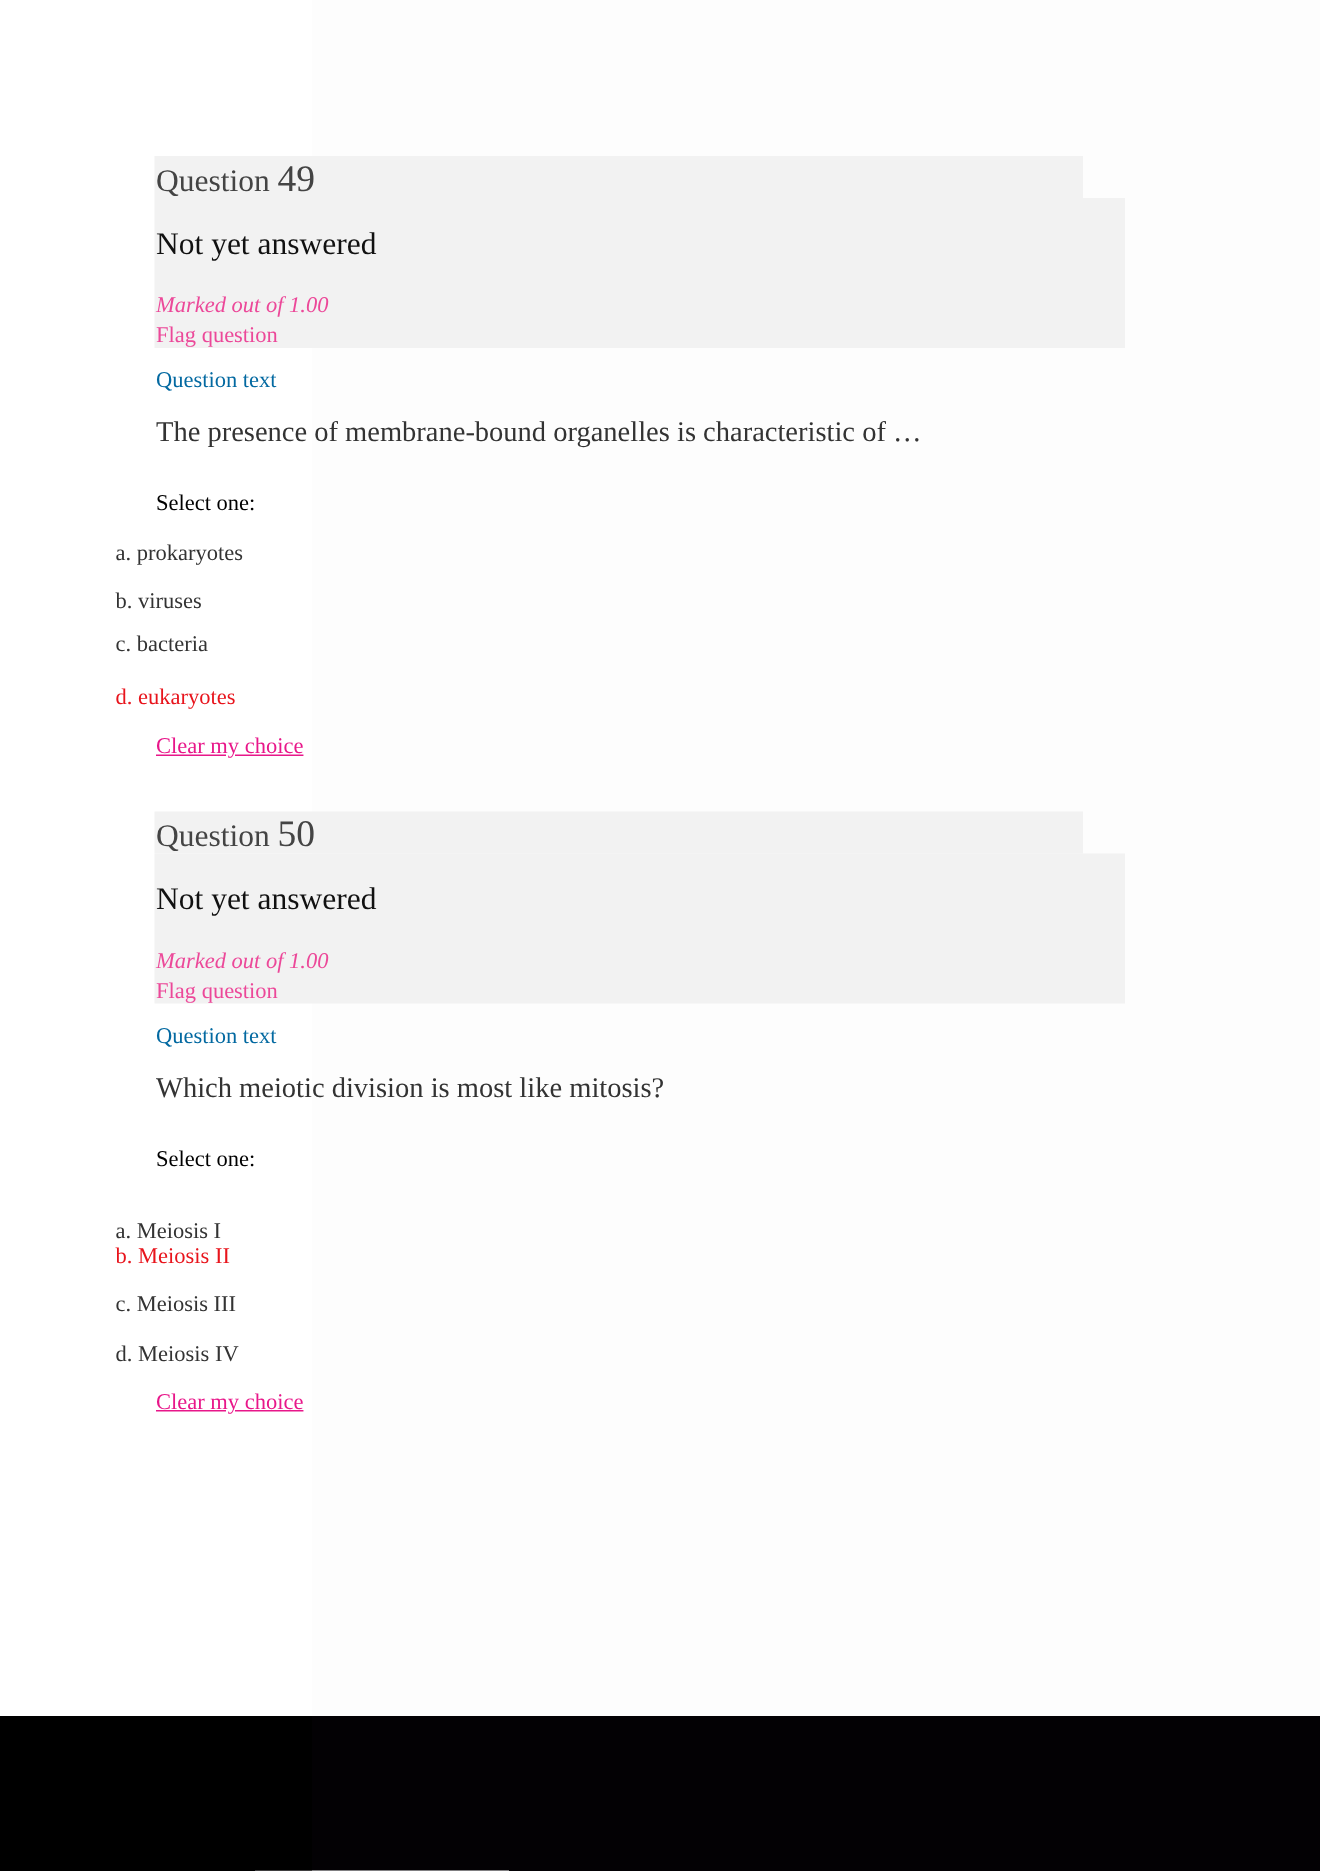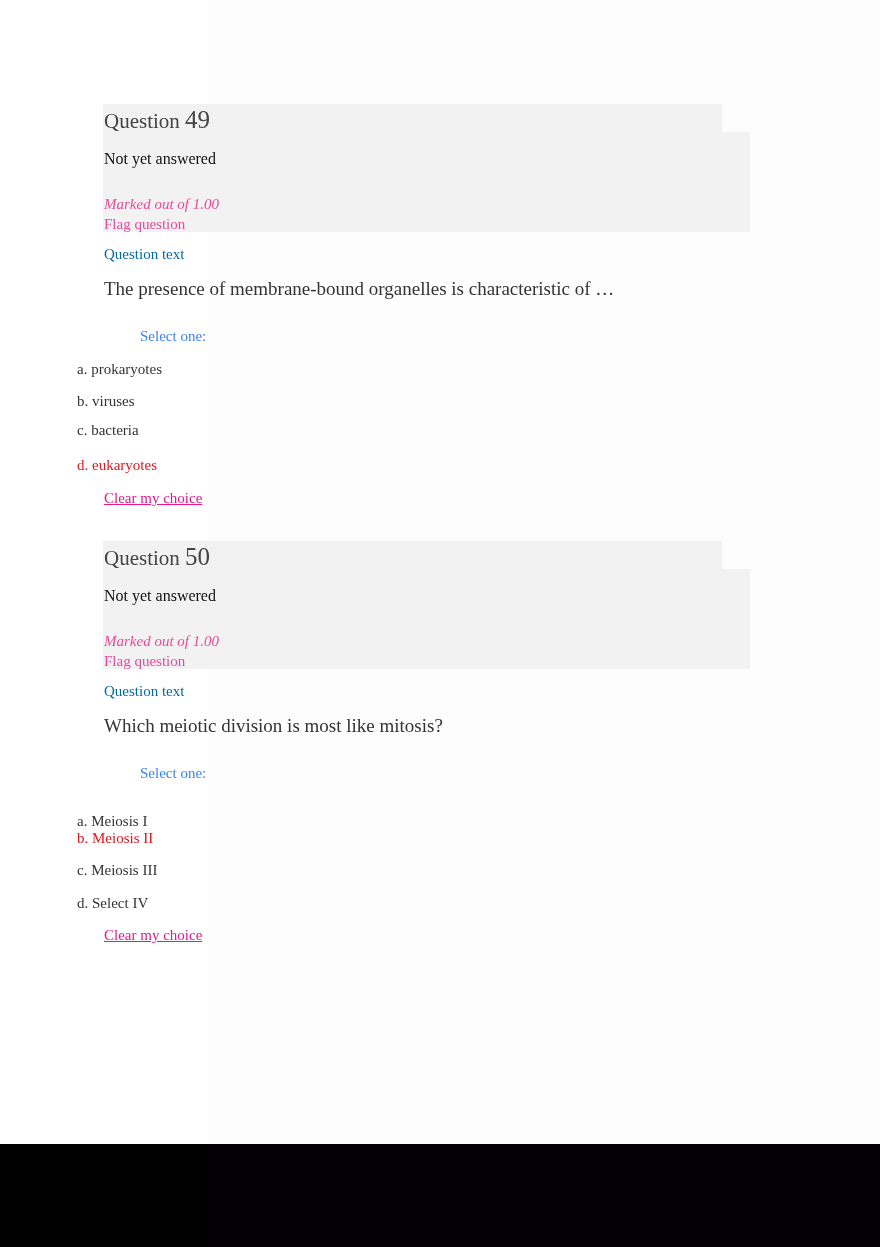--- a/index.html
+++ b/index.html
@@ -23,26 +23,26 @@
       position: absolute; left: 103px; top: 0; width: 619px; height: 28px;
       background: #f2f2f2;
     }
     .info-bottom {
       position: absolute; left: 103px; top: 28px; width: 647px; height: 100px;
       background: #f2f2f2;
     }
     .abs { position: absolute; white-space: nowrap; }
     .qno { left: 104px; top: 2px; font-size: 21px; color: #444; }
     .qno .num { font-size: 25px; }
-    .state { left: 104px; top: 46px; font-size: 16px; color: #111; }
+    .state { left: 104px; top: 46px; font-size: 21px; color: #111; }
     .grade { left: 104px; top: 92px; font-size: 15px; color: #ec4899; font-style: italic; }
     .flag { left: 104px; top: 112px; font-size: 15px; color: #ec4899; cursor: pointer; }
     .qtext-label { left: 104px; top: 142px; font-size: 15px; color: #0369a1; }
     .qtext { left: 104px; top: 174px; font-size: 19px; color: #333; }
-    .select-one { left: 104px; top: 224px; font-size: 15px; color: #3b82f6; margin-left: 36px; }
+    .select-one { left: 104px; top: 224px; font-size: 15px; color: #000000; }
     .option { left: 77px; font-size: 15px; color: #333; cursor: pointer; }
     .option.selected { color: #e8141c; }
     .clear { left: 104px; font-size: 15px; color: #e8178a; text-decoration: underline; cursor: pointer; }
   </style>
 </head>
 <body>
 
 <div class="page-tint"></div>
 
 <div class="question" style="top:104px;">
@@ -74,19 +74,19 @@
   </div>
   <div class="abs state">Not yet answered</div>
   <div class="abs grade">Marked out of 1.00</div>
   <div class="abs flag">Flag question</div>
   <div class="abs qtext-label">Question text</div>
   <div class="abs qtext">Which meiotic division is most like mitosis?</div>
   <div class="abs select-one">Select one:</div>
   <div class="abs option" style="top:272px;">a. Meiosis I</div>
   <div class="abs option selected" style="top:289px;text-align:right;">b. Meiosis II</div>
   <div class="abs option" style="top:321px;">c. Meiosis III</div>
-  <div class="abs option" style="top:354px;">d. Select IV</div>
+  <div class="abs option" style="top:354px;">d. Meiosis IV</div>
   <div class="abs clear" style="top:386px;">Clear my choice</div>
 </div>
 
 <div class="bottom-band">
   <div class="left"></div>
 </div>
 
 </body></html>

